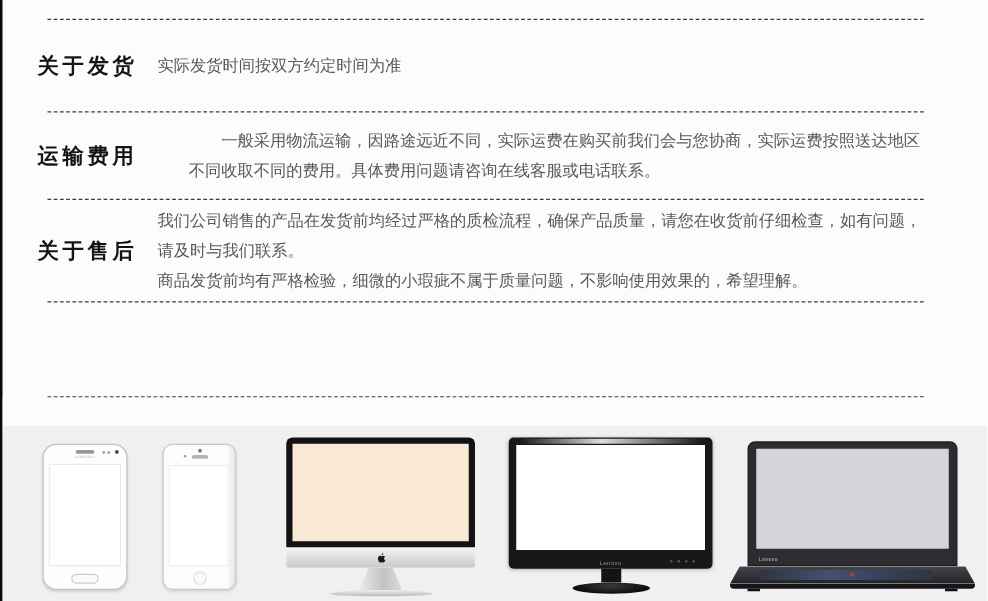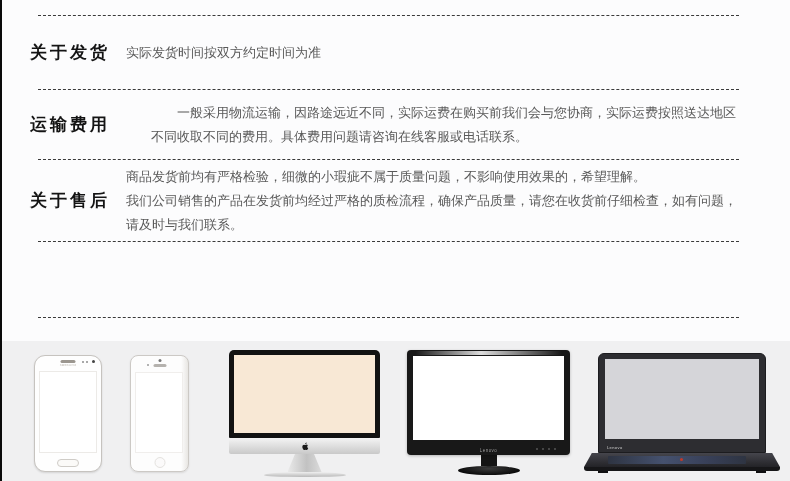--- a/index.html
+++ b/index.html
@@ -220,22 +220,22 @@
     <div class="sec-body">
       <p class="indent-first">一般采用物流运输，因路途远近不同，实际运费在购买前我们会与您协商，实际运费按照送达地区不同收取不同的费用。具体费用问题请咨询在线客服或电话联系。</p>
     </div>
   </div>
 
   <div class="divider"></div>
 
   <div class="section s3">
     <div class="sec-title">关于售后</div>
     <div class="sec-body">
+      <p>我们公司销售的产品在发货前均经过严格的质检流程，确保产品质量，请您在收货前仔细检查，如有问题，请及时与我们联系。</p>
       <p>商品发货前均有严格检验，细微的小瑕疵不属于质量问题，不影响使用效果的，希望理解。</p>
-      <p>我们公司销售的产品在发货前均经过严格的质检流程，确保产品质量，请您在收货前仔细检查，如有问题，请及时与我们联系。</p>
     </div>
   </div>
 
   <div class="divider"></div>
 
   <div class="section s4">
     <div class="sec-body">
     </div>
   </div>
 

